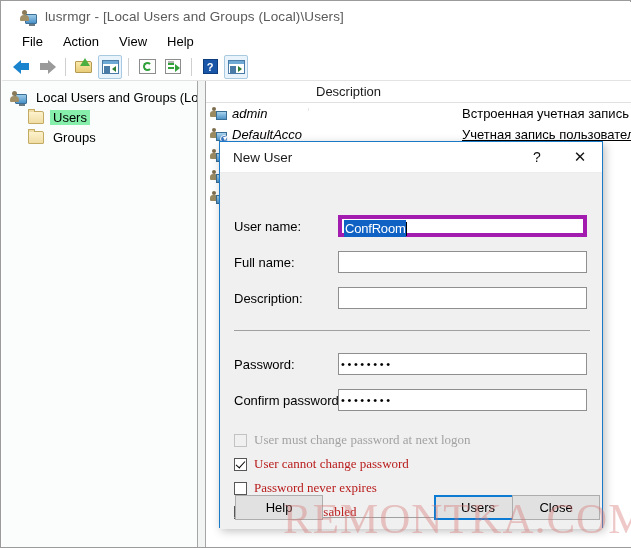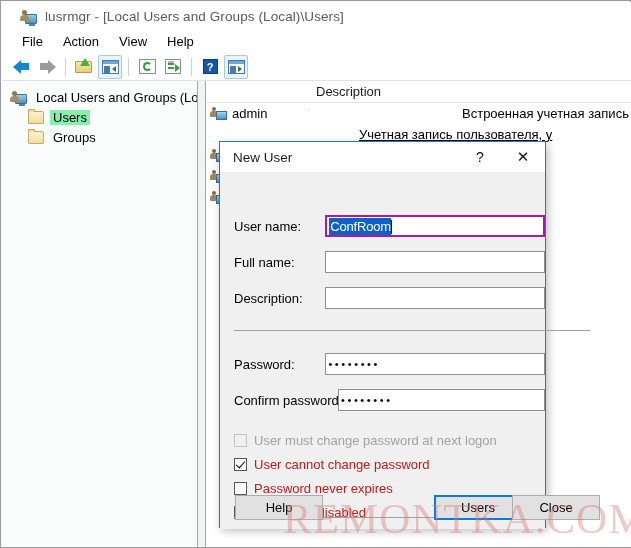--- a/index.html
+++ b/index.html
@@ -360,21 +360,21 @@
 
   .list-row {
     display: flex;
     height: 21px;
     align-items: center;
     font-size: 13px;
     color: #000;
     white-space: nowrap;
     overflow: hidden;
   }
-  .cell-name { width: 103px; display: flex; align-items: flex-start; padding-left: 4px; box-sizing: border-box; overflow: hidden;}
+  .cell-name { width: 103px; display: flex; align-items: flex-start; padding-left: 4px; box-sizing: border-box; overflow: hidden; font-style: italic;}
   .cell-full { width: 146px; box-sizing: border-box; }
   .cell-desc { flex: 1; overflow: hidden; padding-left: 7px; box-sizing: border-box; }
   .cell-desc.underline { text-decoration: underline; }
 
   .user-icon {
     width: 17px; height: 15px;
     margin-right: 5px;
     position: relative;
     flex: none;
   }
@@ -423,21 +423,21 @@
     width: 0; height: 0;
     border-left: 2px solid transparent;
     border-right: 2px solid transparent;
     border-top: 4px solid #ffffff;
   }
 
   
   .dialog {
     position: absolute;
     left: 219px; top: 141px;
-    width: 327px; height: 387px;
+    width: 384px; height: 387px;
     background: #f0f0f0;
     border: 1px solid #1a7ac9;
     box-sizing: border-box;
     box-shadow: 2px 3px 9px rgba(0,0,0,0.26);
     z-index: 20;
   }
   .dlg-titlebar {
     height: 30px;
     background: #ffffff;
     display: flex;
@@ -493,21 +493,21 @@
     background: #ffffff;
     border: 1px solid #8f8f8f;
     box-sizing: border-box;
     font-size: 13px;
     font-family: "Liberation Sans", sans-serif;
     padding: 0 2px;
     color: #000;
     outline: none;
     line-height: 20px;
   }
-  .field-input.focused { border: 2px solid #a21caf; }
+  .field-input.focused { border: 4px solid #a21caf; }
   .sel-text {
     background: #0f62c4;
     color: #ffffff;
     padding: 1px 0 1px 1px;
     letter-spacing: -0.2px;
   }
   .caret {
     display: inline-block;
     width: 1px;
     background: #000;
@@ -528,20 +528,21 @@
     height: 1px;
     background: #a0a0a0;
   }
 
   .cb-row {
     position: absolute;
     left: 14px;
     display: flex;
     align-items: center;
     height: 18px;
+    font-family: Liberation Serif, serif;
   }
   .cb {
     width: 13px; height: 13px;
     background: #ffffff;
     border: 1px solid #565656;
     box-sizing: border-box;
     margin-right: 7px;
     position: relative;
     flex: none;
   }
@@ -681,20 +682,28 @@
                 <span class="per2"></span>
                 <span class="mon2"></span>
               </span>
             <span>admin</span>
           </div>
           <div class="cell-full"></div>
           <div class="cell-desc">Встроенная учетная запись адм</div>
         </div>
 
         <div class="list-row">
+          <div class="cell-name">
+            <span class="user-icon disabled">
+                <span class="per2"></span>
+                <span class="mon2"></span>
+                <span class="badge"></span>
+              </span>
+            <span>DefaultAcco</span>
+          </div>
           <div class="cell-full"></div>
           <div class="cell-desc underline">Учетная запись пользователя, у</div>
         </div>
 
         <div class="list-row">
           <div class="cell-name">
             <span class="user-icon">
                 <span class="per2"></span>
                 <span class="mon2"></span>
               </span>

